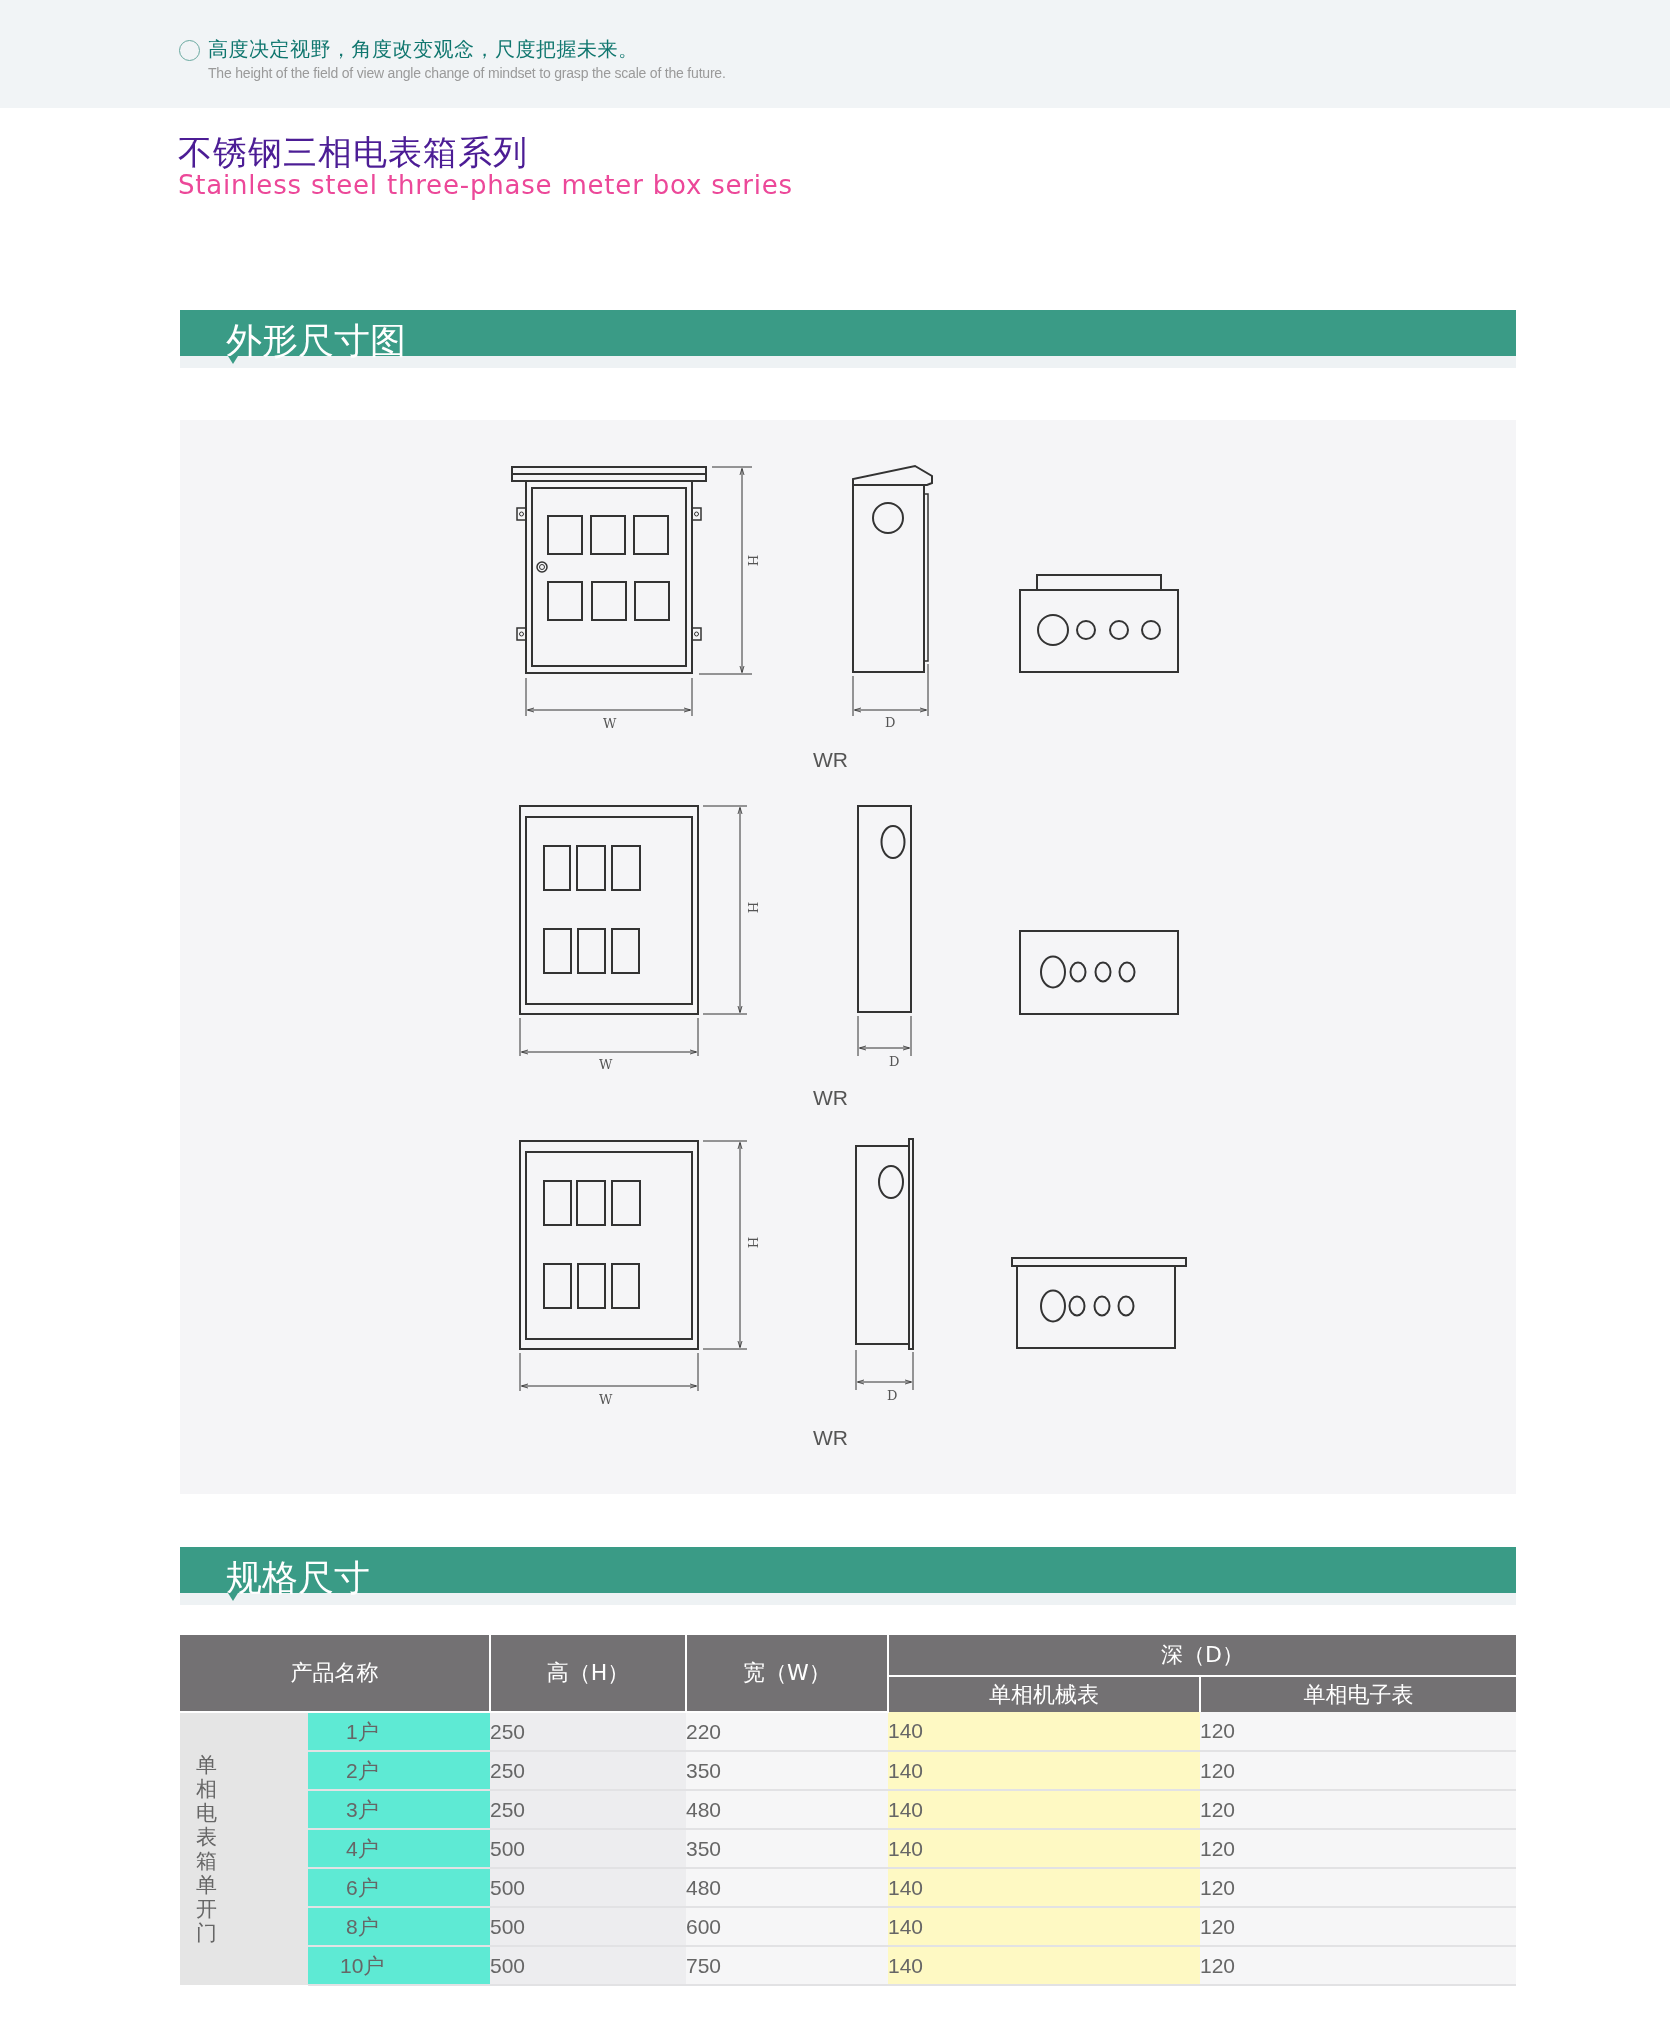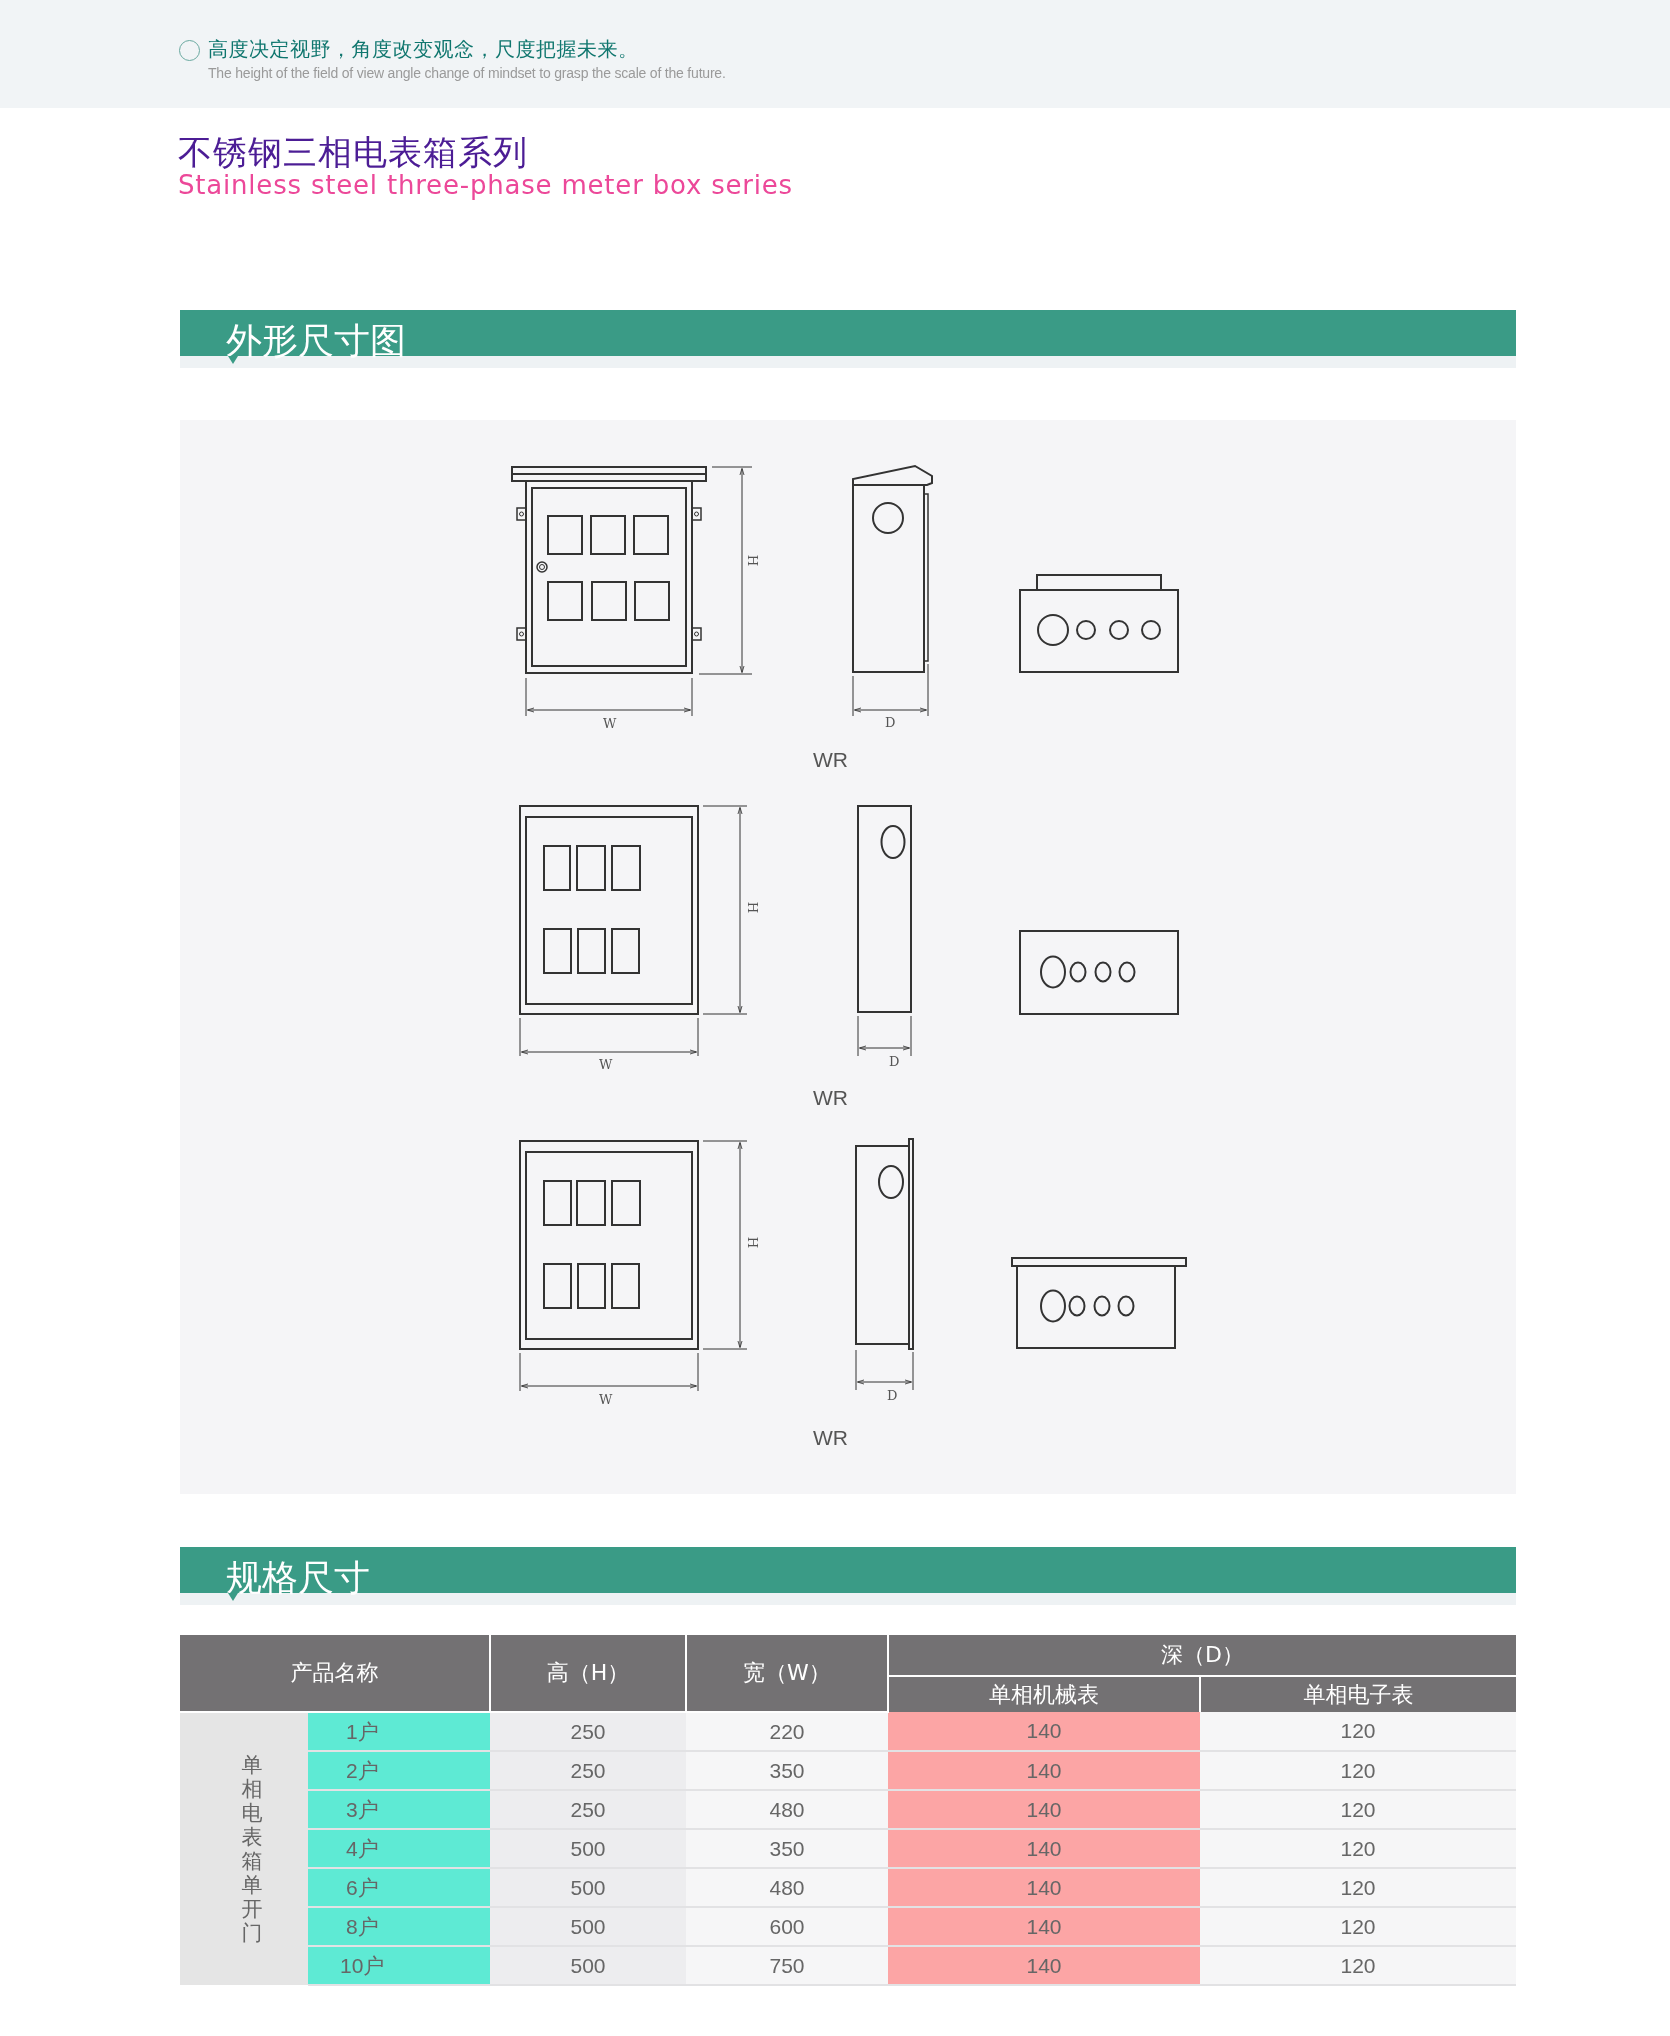--- a/index.html
+++ b/index.html
@@ -21,27 +21,27 @@
 
   .drawing-panel { position: absolute; left: 180px; top: 420px; width: 1336px; height: 1074px; background: #f5f5f7; }
   .drawing-panel svg { position: absolute; left: 0; top: 0; }
   .wr-label { position: absolute; font-size: 21px; color: #555; font-family: "Liberation Sans", sans-serif; }
 
   table.spec { position: absolute; left: 180px; top: 1635px; width: 1336px; border-collapse: collapse; table-layout: fixed; }
   table.spec th { background: #737173; color: #fff; font-weight: normal; font-size: 22px; border-right: 2px solid #fff; }
   table.spec th:last-child { border-right: none; }
   table.spec .th-top { height: 41px; border-bottom: 2px solid #fff; }
   table.spec .th-sub { height: 36px; text-align: center; }
-  table.spec td { height: 39px; text-align: center; font-size: 21px; color: #666; border-bottom: 2px solid #e2e2e4; font-family: "Liberation Sans", sans-serif; }
+  table.spec td { height: 39px; font-size: 21px; color: #666; border-bottom: 2px solid #e2e2e4; font-family: "Liberation Sans", sans-serif; }
   table.spec td.group { background: #e5e5e5; border-bottom: none; vertical-align: middle; padding-left: 16px; }
   table.spec td.group .vtext { display: inline-block; width: 22px; font-size: 21px; line-height: 24px; color: #666; word-break: break-all; font-family: "DejaVu Sans", sans-serif; }
   table.spec td.count { background: #5eead4; text-align: left; padding-left: 38px; }
   table.spec td.c-h { background: #ededef; }
   table.spec td.c-w { background: #f6f6f7; }
-  table.spec td.c-d1 { background: #fca5a5; margin-top: 8px; }
+  table.spec td.c-d1 { background: #fef9c3; margin-top: 8px; }
   table.spec td.c-d2 { background: #f6f6f7; }
 </style>
 </head>
 <body>
 
 <div class="top-banner">
   <span class="circle"></span>
   <div class="cn">高度决定视野，角度改变观念，尺度把握未来。</div>
   <div class="en">The height of the field of view angle change of mindset to grasp the scale of the future.</div>
 </div>

